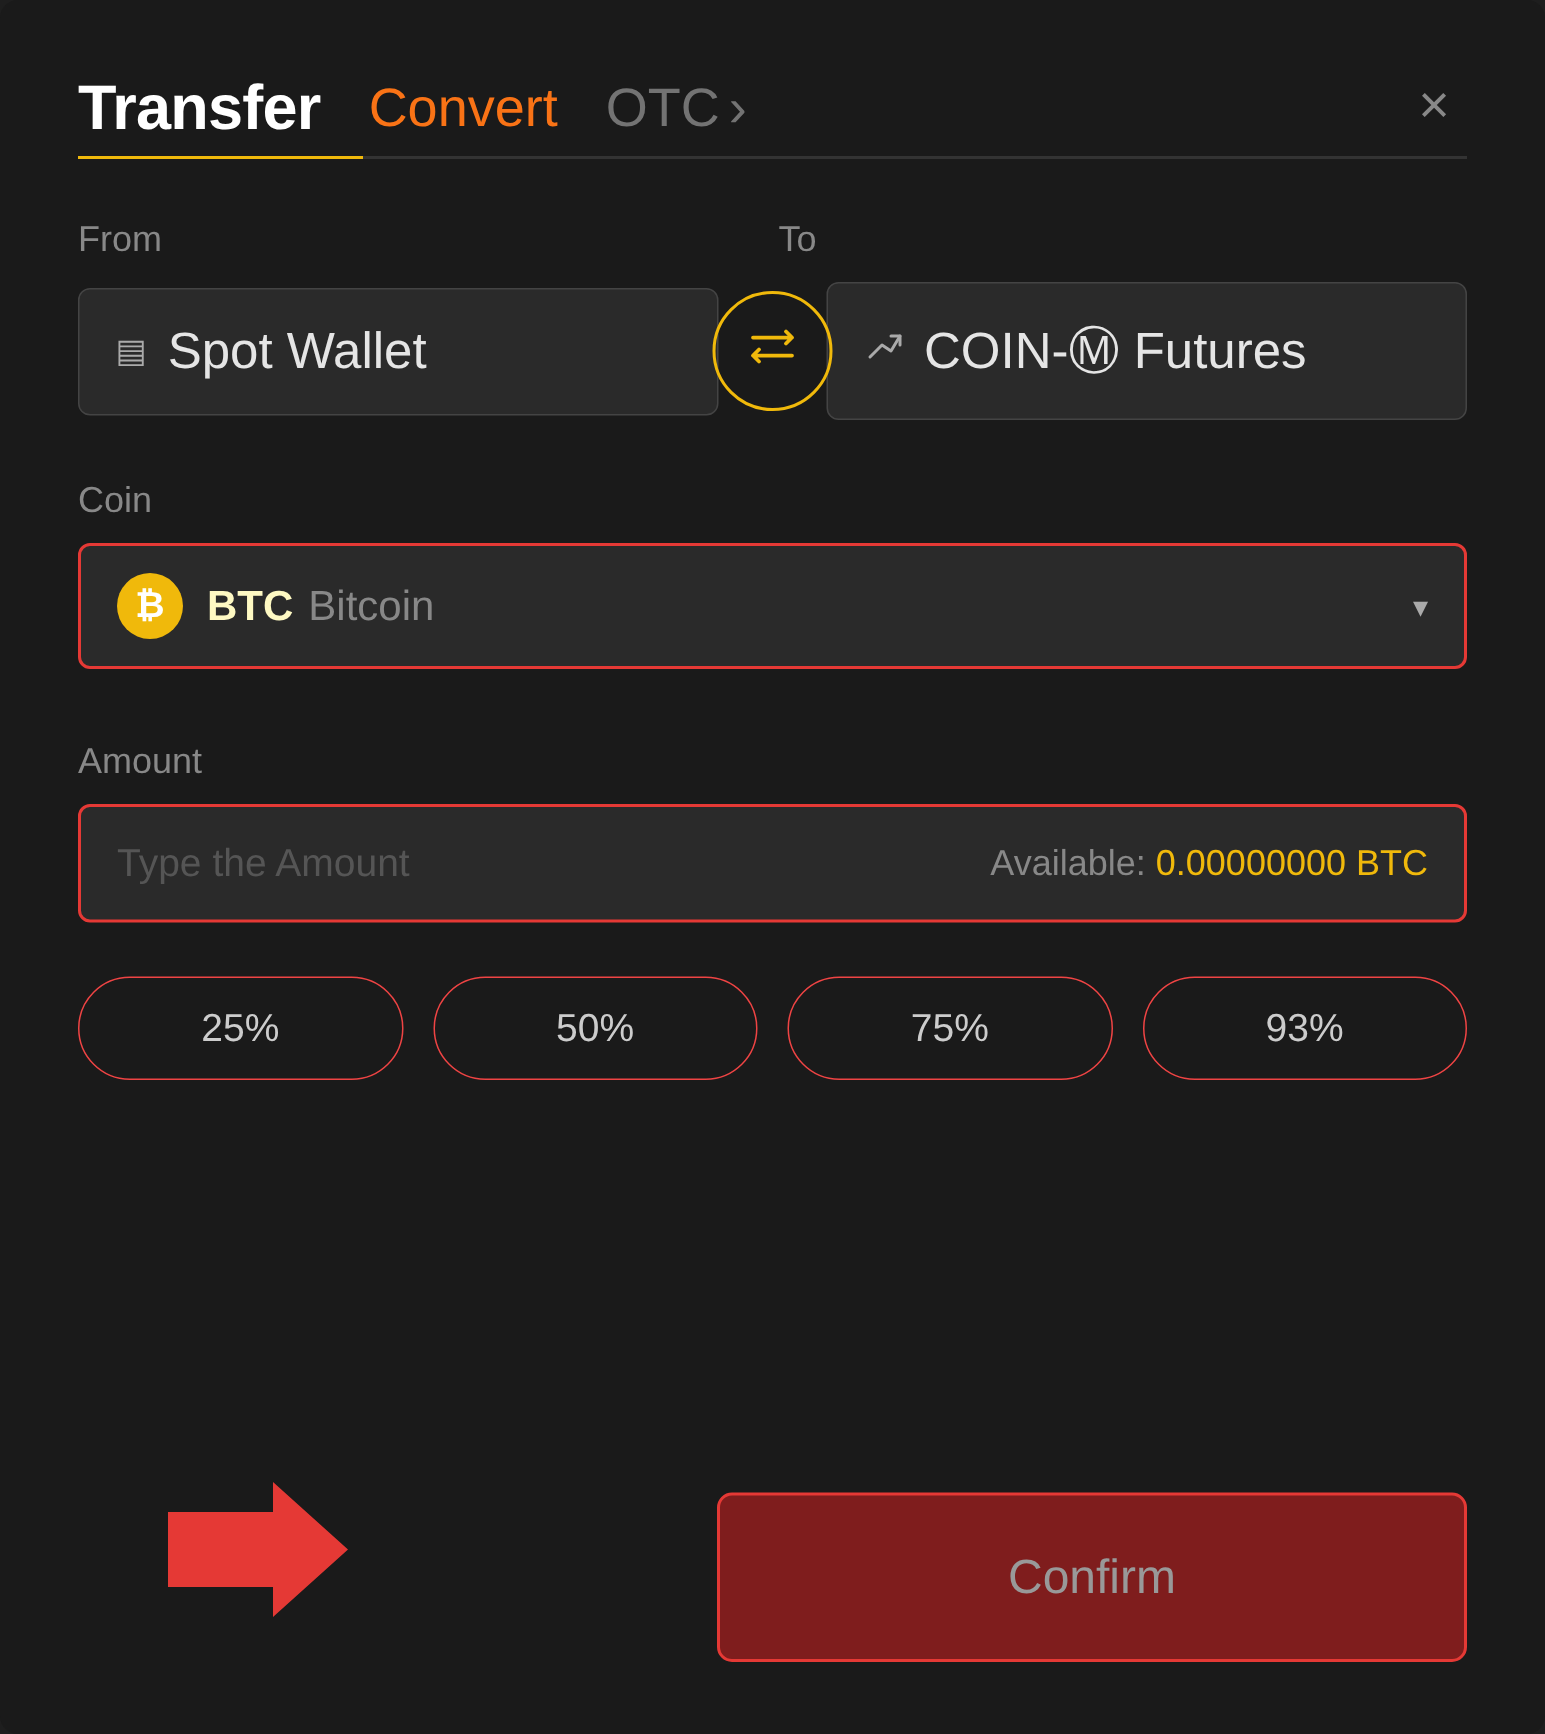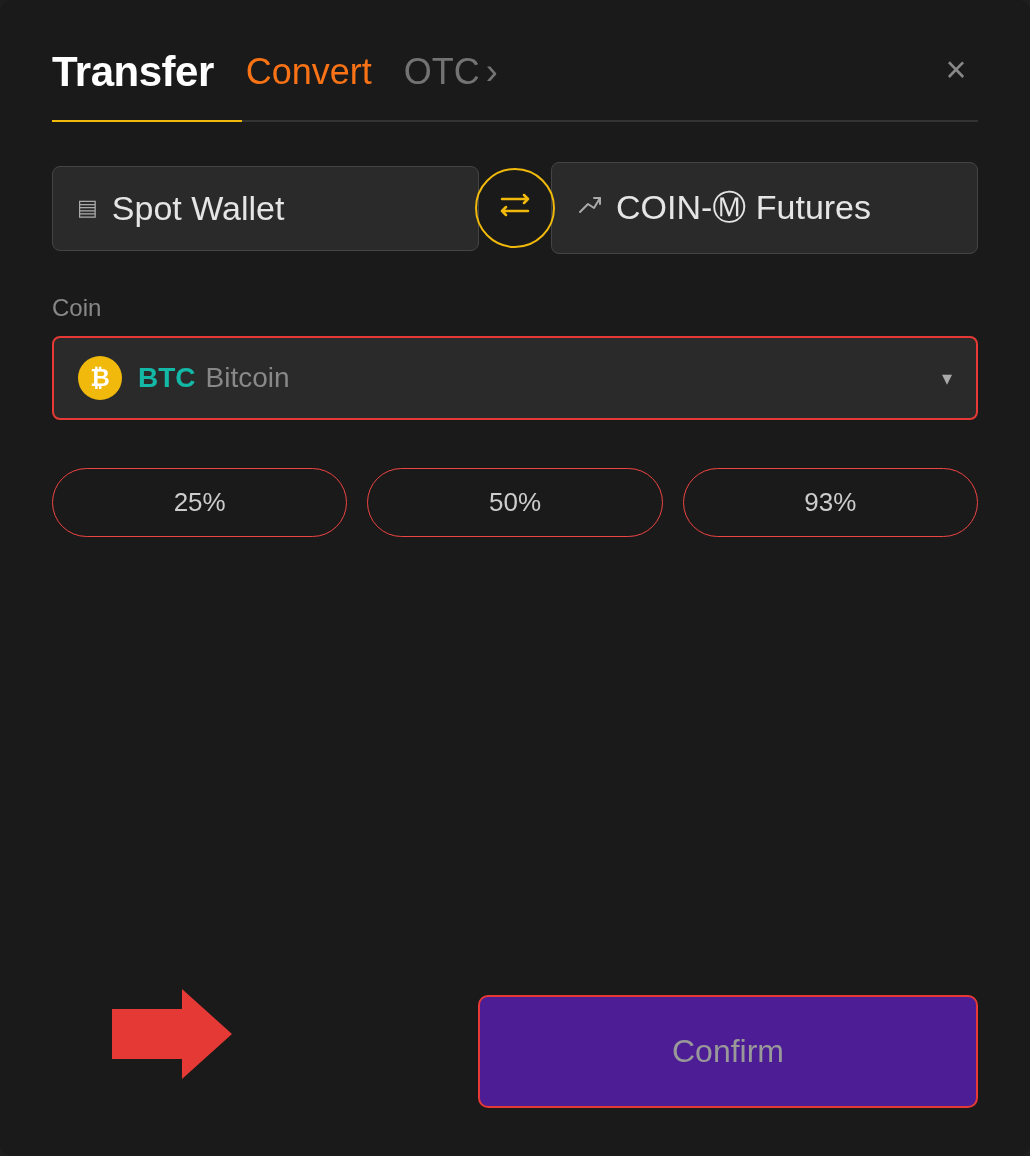--- a/index.html
+++ b/index.html
@@ -22,21 +22,21 @@
       position: relative;
       display: flex;
       flex-direction: column;
     }
 
     
     .header {
       display: flex;
       align-items: center;
       gap: 32px;
-      margin-bottom: 24px;
+      margin-bottom: 8px;
       position: relative;
     }
 
     .header-title {
       font-size: 42px;
       font-weight: 700;
       color: #ffffff;
       letter-spacing: -0.5px;
     }
 
@@ -204,21 +204,21 @@
       font-size: 24px;
       font-weight: 700;
       color: #fff;
       margin-right: 16px;
       flex-shrink: 0;
     }
 
     .coin-name-bold {
       font-size: 28px;
       font-weight: 700;
-      color: #14b8a6;
+      color: #fef9c3;
       margin-right: 10px;
     }
 
     .coin-name-gray {
       font-size: 28px;
       color: #888;
       font-weight: 400;
       text-align: center;
     }
 
@@ -295,21 +295,21 @@
       bottom: 20px;
     }
 
     .arrow-icon {
       width: 120px;
       height: 100px;
     }
 
     .confirm-btn {
       width: 500px;
-      background: #4c1d95;
+      background: #7f1d1d;
       border: 2.5px solid #e53935;
       border-radius: 10px;
       padding: 36px 12px;
       font-size: 32px;
       color: #999;
       cursor: pointer;
       font-weight: 500;
     }
   </style>
 </head>
@@ -326,20 +326,24 @@
     </span>
     <button class="close-btn">×</button>
   </div>
 
   <div class="tab-underline-container">
     <div class="tab-underline-full"></div>
     <div class="tab-underline-active"></div>
   </div>
 
   <div class="from-to-section">
+    <div class="from-to-labels">
+      <span class="from-label">From</span>
+      <span class="to-label">To</span>
+    </div>
     <div class="from-to-inputs">
       <div class="wallet-select">
         <span class="wallet-icon">▤</span>
         <span class="wallet-select-text">Spot Wallet</span>
       </div>
 
       <button class="swap-btn">
         <span class="swap-icon">
           <svg width="34" height="28" viewBox="0 0 34 28" fill="none">
             <path d="M4 8 L30 8 M26 4 L30 8 L26 12" stroke="#f0b90b" stroke-width="2.5" stroke-linecap="round" stroke-linejoin="round" fill="none"></path>
@@ -363,24 +367,35 @@
   <div class="coin-section">
     <div class="section-label">Coin</div>
     <div class="coin-select">
       <div class="btc-coin-icon">₿</div>
       <span class="coin-name-bold">BTC</span>
       <span class="coin-name-gray">Bitcoin</span>
       <span class="coin-chevron">▾</span>
     </div>
   </div>
 
+  <div class="amount-section">
+    <div class="section-label">Amount</div>
+    <div class="amount-input-box">
+      <span class="amount-placeholder">Type the Amount</span>
+      <span class="available-text">
+        <span>Available:</span>
+        <span class="available-amount">0.00000000 BTC</span>
+      </span>
+    </div>
+  </div>
 
   <div class="pct-buttons">
     <button class="pct-btn">25%</button>
     <button class="pct-btn">50%</button>
+    <button class="pct-btn">75%</button>
     <button class="pct-btn">93%</button>
   </div>
 
   <div class="bottom-area">
 
     <div class="arrow-container">
       <svg class="arrow-icon" viewBox="0 0 120 100" fill="none">
         <polygon points="0,25 70,25 70,5 120,50 70,95 70,75 0,75" fill="#e53935"></polygon>
       </svg>
     </div>

